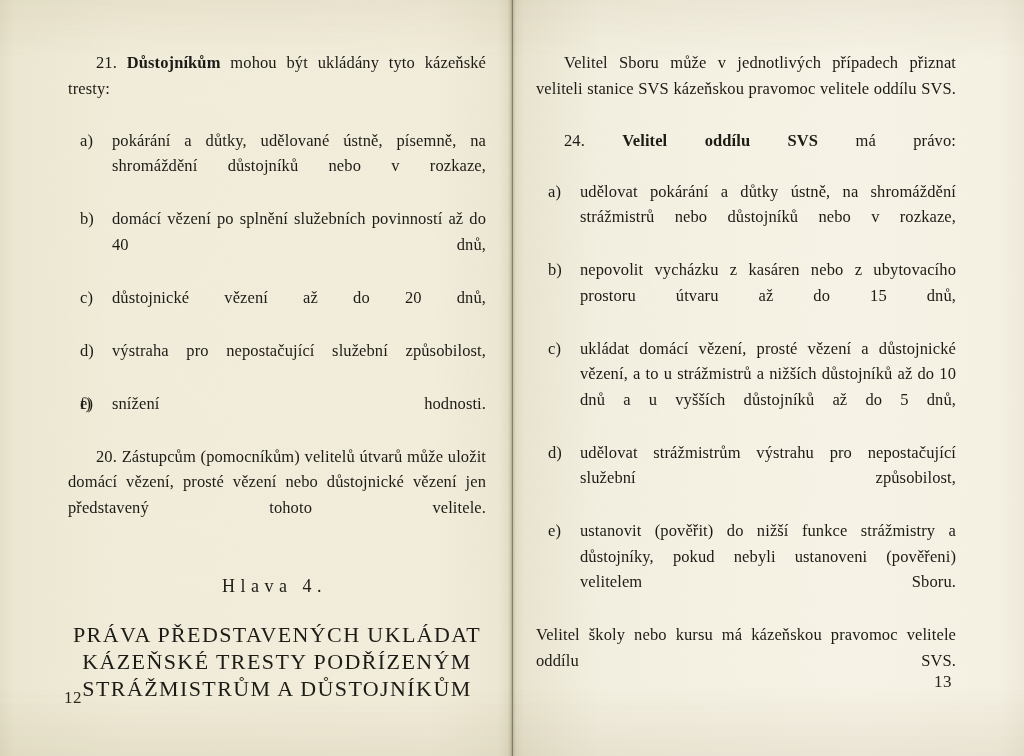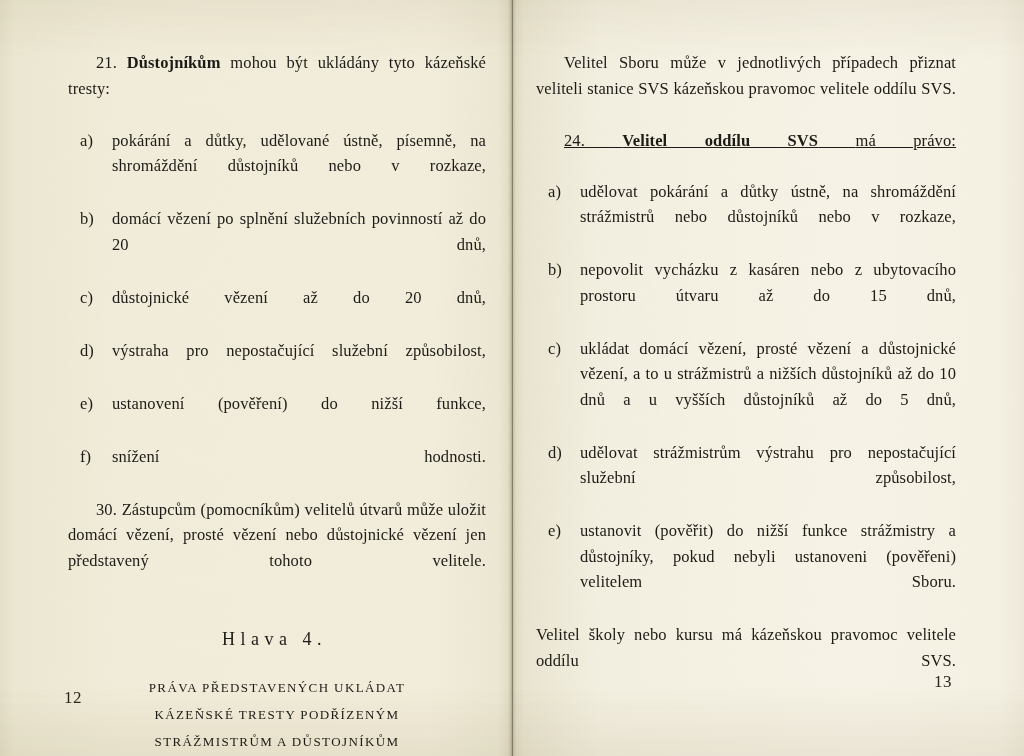--- a/index.html
+++ b/index.html
@@ -85,21 +85,21 @@
   
   .para {
     margin: 0 0 1px 0;
     font-size: 16.5px;
     line-height: 25.5px;
     text-align: justify;
     text-justify: inter-word;
     letter-spacing: .1px;
   }
   .para.indent { text-indent: 28px; }
-  .para.tight  { margin-bottom: 0; text-decoration: underline; }
+  .para.tight  { margin-bottom: 0; }
 
   b, .b { font-weight: bold; }
 
   
   .lettered {
     list-style: none;
     margin: 0;
     padding: 0;
   }
   .lettered li {
@@ -138,21 +138,21 @@
   
   .chapter-label {
     text-align: center;
     font-size: 18px;
     letter-spacing: 5.5px;
     margin: 30px 0 0 0;
     padding-right: 5px;
   }
   .chapter-title {
     text-align: center;
-    font-size: 13px;
+    font-size: 22px;
     line-height: 27px;
     letter-spacing: 1.4px;
     margin: 24px 0 0 0;
     text-transform: uppercase;
   }
   .chapter-title div { white-space: nowrap; }
 
   
   .folio {
     position: absolute;
@@ -175,41 +175,40 @@
         <b>Důstojníkům</b>
         <span>mohou být ukládány tyto kázeňské tresty:</span></p>
 
       <ul class="lettered">
         <li>
             <span class="mark">a)</span>
             <span class="txt">pokárání a důtky, udělované ústně, písemně, na shromáždění důstojníků nebo v rozkaze,</span>
           </li>
         <li>
             <span class="mark">b)</span>
-            <span class="txt">domácí vězení po splnění služebních povinností až do 20 dnů,</span>
+            <span class="txt">domácí vězení po splnění služebních povinností až do 40 dnů,</span>
           </li>
         <li>
             <span class="mark">c)</span>
             <span class="txt">důstojnické vězení až do 20 dnů,</span>
           </li>
         <li>
             <span class="mark">d)</span>
             <span class="txt">výstraha pro nepostačující služební způsobilost,</span>
           </li>
         <li>
             <span class="mark">e)</span>
-            <span class="txt">ustanovení (pověření) do nižší funkce,</span>
           </li>
         <li>
             <span class="mark">f)</span>
             <span class="txt">snížení hodnosti.</span>
           </li>
       </ul>
 
-      <p class="para indent"><span>30.</span>
+      <p class="para indent"><span>20.</span>
         <span>Zástupcům (pomocníkům) velitelů útvarů může uložit domácí vězení, prosté vězení nebo důstojnické vězení jen představený tohoto velitele.</span></p>
 
       <div class="chapter-label">Hlava 4.</div>
 
       <div class="chapter-title">
         <div>PRÁVA PŘEDSTAVENÝCH UKLÁDAT</div>
         <div>KÁZEŇSKÉ TRESTY PODŘÍZENÝM</div>
         <div>STRÁŽMISTRŮM A DŮSTOJNÍKŮM</div>
       </div>
 

